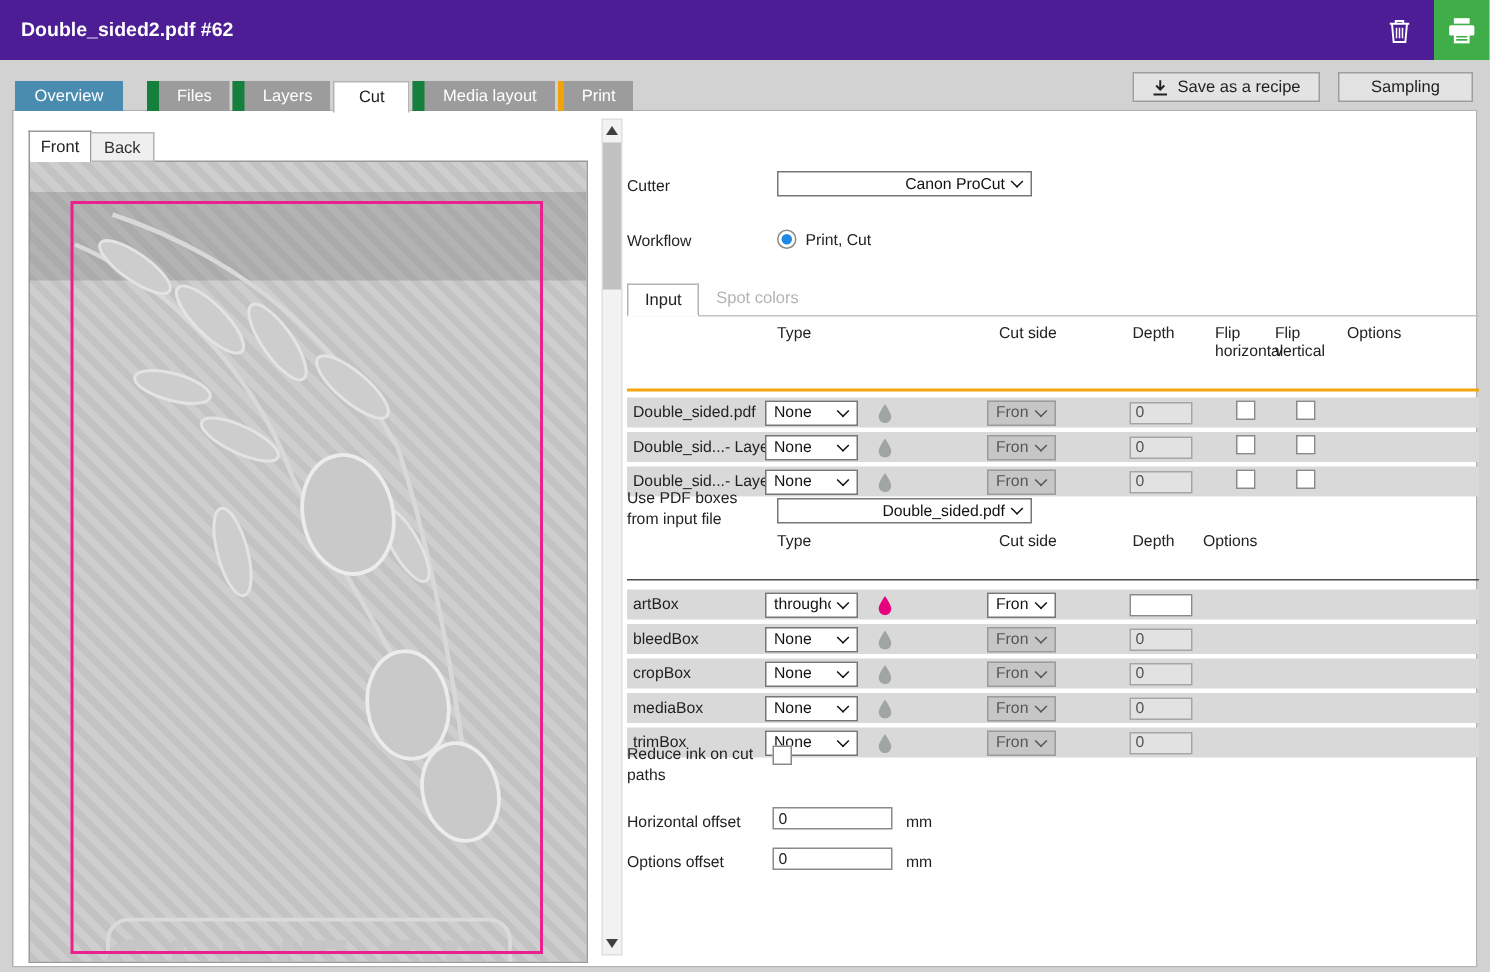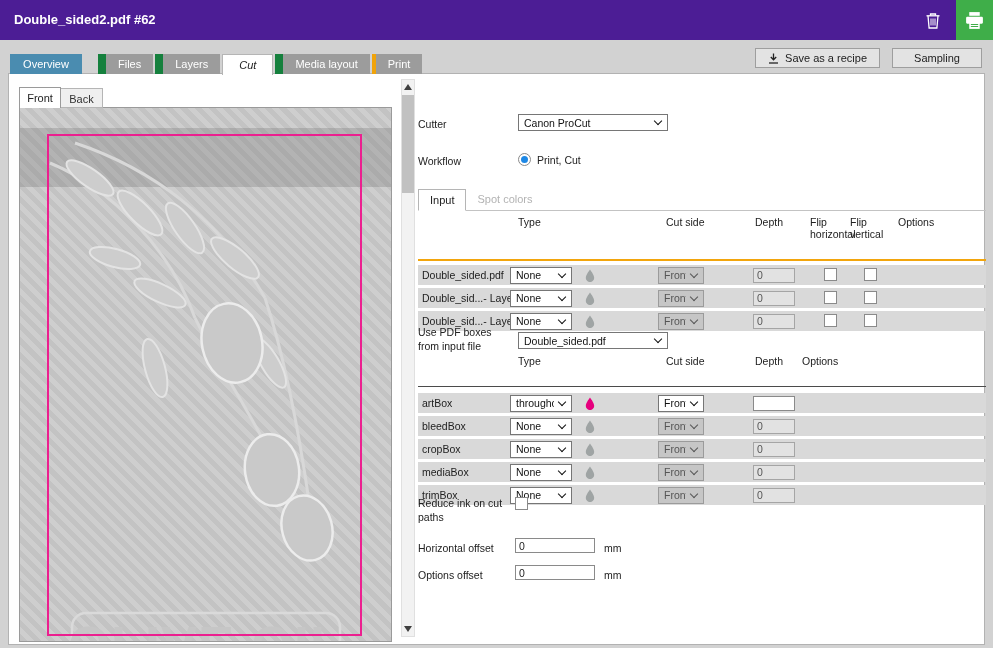--- a/index.html
+++ b/index.html
@@ -13,21 +13,21 @@
   .tb-trash { position:absolute; right:48px; top:10px; width:24px; height:22px; display:flex; align-items:center; justify-content:center; cursor:pointer; }
   .tb-print { position:absolute; right:0; top:0; width:37px; height:40px; background:#3fae49; display:flex; align-items:center; justify-content:center; cursor:pointer; }
 
   
   .tabs { position:absolute; left:10px; top:53px; display:flex; align-items:flex-end; z-index:3; }
   .tab { height:20px; line-height:20px; text-align:center; font-size:11px; margin-right:2px; cursor:pointer; }
   .tab-overview { width:72px; background:#4a8cb0; color:#fff; margin-right:16px; }
   .tab-gray { background:#9c9c9c; color:#fff; padding:0 12px; }
   .accent-green { border-left:8px solid #15803d; }
   .accent-orange { border-left:4px solid #f0a30a; }
-  .tab-active { background:#fff; color:#222; padding:0 16px; height:21px; line-height:20px; border:1px solid #b5b5b5; border-bottom:none; position:relative; top:1px;font-style:italic; }
+  .tab-active { background:#fff; color:#222; padding:0 16px; height:21px; line-height:20px; border:1px solid #b5b5b5; border-bottom:none; position:relative; top:1px; }
   .topbtns { position:absolute; right:11px; top:48px; display:flex; gap:12px; z-index:2; }
   .btn { display:inline-flex; align-items:center; gap:6px; height:20px; padding:0 12px; background:#e3e3e3; border:1px solid #9e9e9e; font-size:11px; color:#222; font-family:inherit; cursor:pointer; }
   .btn-sampling { width:90px; justify-content:center; }
 
   
   .panel { position:absolute; left:8px; top:73px; width:977px; height:572px; background:#fff; border:1px solid #b2b2b2; }
 
   
   .ptabs { position:absolute; left:10px; top:13px; display:flex; z-index:2; }
   .ptab { width:42px; height:21px; line-height:20px; text-align:center; font-size:11px; cursor:pointer; }
@@ -49,21 +49,21 @@
 
   
   .form { position:absolute; left:409px; top:0; width:568px; height:100%; font-size:10.5px; color:#222; }
   .flabel { position:absolute; left:0; font-size:10.5px; color:#222; }
   .wrap95 { width:96px; line-height:1.3; }
 
   .dd { display:inline-flex; align-items:center; justify-content:space-between; background:#fff; border:1px solid #767676; height:17px; padding:0 4px 0 5px; font-size:10.5px; color:#111; cursor:pointer; }
   .dd-text { overflow:hidden; white-space:nowrap; }
   .dd-arrow { flex:0 0 auto; width:6px; height:6px; border-right:1.6px solid currentColor; border-bottom:1.6px solid currentColor; transform:rotate(45deg); margin:-3px 2px 0 5px; }
   .dd.dis { background:#c6c6c6; color:#555; border-color:#9b9b9b; cursor:default; }
-  .w-lg { width:150px; } .w-type { width:62px; } .w-side { width:46px; }
+  .w-lg { width:170px;justify-content:flex-end; } .w-type { width:62px; } .w-side { width:46px; }
 
   .num { width:42px; height:15px; border:1px solid #8a8a8a; font-size:10.5px; padding:0 3px; font-family:inherit; color:#222; background:#fff; }
   .num.dis { background:#e2e2e2; border-color:#a5a5a5; color:#555; }
 
   .cb { width:13px; height:13px; background:#fff; border:1px solid #8a8a8a; display:inline-block; cursor:pointer; }
   .radio { width:13px; height:13px; border:1px solid #8a8a8a; border-radius:50%; background:#fff; display:inline-flex; align-items:center; justify-content:center; cursor:pointer; }
   .radio-dot { width:7px; height:7px; border-radius:50%; background:#1e88e5; }
 
   .itabs { position:absolute; left:0; right:0; top:115px; height:22px; border-bottom:1px solid #c3c3c3; display:flex; align-items:stretch; }
   .itab { height:22px; line-height:21px; padding:0 11px; font-size:11px; cursor:pointer; }

